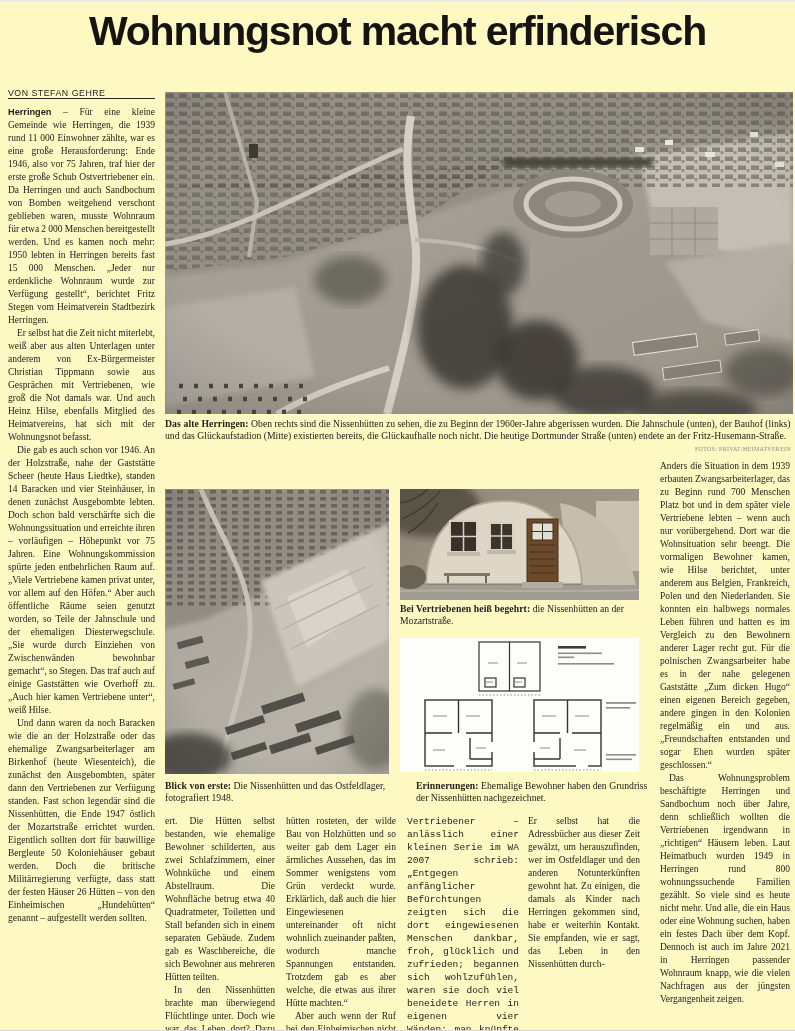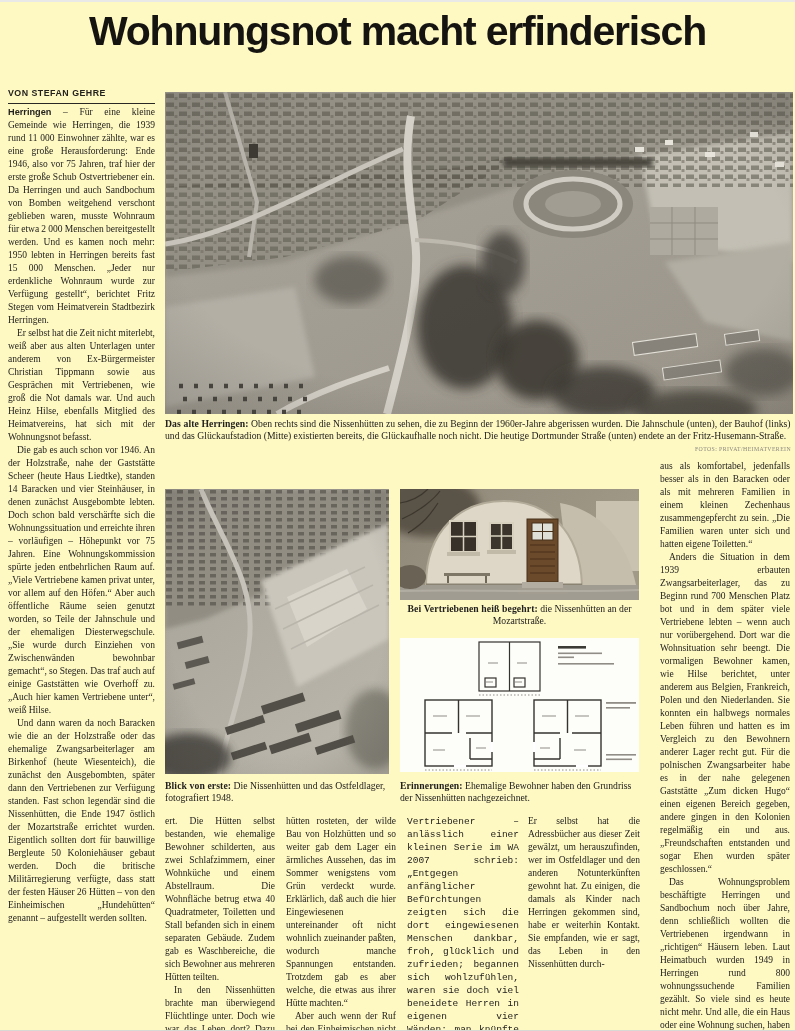--- a/index.html
+++ b/index.html
@@ -15,23 +15,23 @@
     font-size:41px;letter-spacing:-1.2px;color:#161411;
   }
   .subheadline{
     position:absolute;left:0;right:0;top:60px;text-align:center;
     font-family:"Liberation Sans", sans-serif;font-weight:bold;
     font-size:16.5px;letter-spacing:-0.2px;color:#1b1916;
   }
   
   .byline{
     position:absolute;left:8px;top:86px;width:147px;
-    font-family:"Liberation Sans", sans-serif;font-weight:bold;
+    font-family:"Liberation Sans", sans-serif;font-weight:normal;
     font-size:8.8px;letter-spacing:.5px;color:#23211d;
-    border-bottom:1.6px solid #2a2824;padding-bottom:5px;
+    border-bottom:1.6px solid #2a2824;
   }
   
   .textcol{
     position:absolute;overflow:hidden;
     font-size:9.5px;line-height:13px;text-align:justify;
     hyphens:auto;-webkit-hyphens:auto;word-spacing:-0.2px;color:#24221e;
   }
   .textcol p{margin:0;}
   .col1{left:8px;top:104px;width:147px;height:924px;}
   .colA{left:165px;top:813px;width:110px;height:216px;}
@@ -49,22 +49,22 @@
   .fig-hut{left:400px;top:487px;}
   .fig-plan{left:400px;top:636px;background:#fdfdfa;}
   
   .caption{
     position:absolute;font-family:Liberation Serif, serif;
     font-size:9.7px;line-height:12.4px;color:#23211e;
   }
   .caption b{letter-spacing:.1px;}
   .cap-main{left:165px;top:416px;width:628px;}
   .cap-aerial{left:165px;top:778px;width:224px;}
-  .cap-hut{left:400px;top:601px;width:239px;text-align:center;}
-  .cap-plan{left:400px;top:778px;width:239px;}
+  .cap-hut{left:400px;top:601px;width:239px;}
+  .cap-plan{left:416px;top:778px;width:239px;}
   .credit{
     position:absolute;right:2px;top:25px;
     font-size:5.8px;letter-spacing:.4px;color:#8a867c;font-weight:normal;
   }
   .scan-edge{position:absolute;left:0;right:0;bottom:0;height:3px;background:#d9d8d4;}
 </style>
 </head>
 <body>
 
 <div class="page">
@@ -330,20 +330,19 @@
         <p class="para">Eine dauerhafte Lösung waren sie und andere Notunter-</p>
       </div>
   </div>
   <div class="textcol lower colD">
     <div class="plist">
         <p class="para">Er selbst hat die Adressbücher aus dieser Zeit gewälzt, um herauszufinden, wer im Ostfeldlager und den anderen Notunterkünften gewohnt hat. Zu einigen, die damals als Kinder nach Herringen gekommen sind, habe er weiterhin Kontakt. Sie empfanden, wie er sagt, das Leben in den Nissenhütten durch-</p>
       </div>
   </div>
   <div class="textcol lower colE">
     <div class="plist">
-        <p class="para">aus als komfortabel, jedenfalls besser als in den Baracken oder als mit mehreren Familien in einem kleinen Zechenhaus zusammengepfercht zu sein. „Die Familien waren unter sich und hatten eigene Toiletten.“</p>
         <p class="para">Anders die Situation in dem 1939 erbauten Zwangsarbeiterlager, das zu Beginn rund 700 Menschen Platz bot und in dem später viele Vertriebene lebten – wenn auch nur vorübergehend. Dort war die Wohnsituation sehr beengt. Die vormaligen Bewohner kamen, wie Hilse berichtet, unter anderem aus Belgien, Frankreich, Polen und den Niederlanden. Sie konnten ein halbwegs normales Leben führen und hatten es im Vergleich zu den Bewohnern anderer Lager recht gut. Für die polnischen Zwangsarbeiter habe es in der nahe gelegenen Gaststätte „Zum dicken Hugo“ einen eigenen Bereich gegeben, andere gingen in den Kolonien regelmäßig ein und aus. „Freundschaften entstanden und sogar Ehen wurden später geschlossen.“</p>
         <p class="para">Das Wohnungsproblem beschäftigte Herringen und Sandbochum noch über Jahre, denn schließlich wollten die Vertriebenen irgendwann in „richtigen“ Häusern leben. Laut Heimatbuch wurden 1949 in Herringen rund 800 wohnungssuchende Familien gezählt. So viele sind es heute nicht mehr. Und alle, die ein Haus oder eine Wohnung suchen, haben ein festes Dach über dem Kopf. Dennoch ist auch im Jahre 2021 in Herringen passender Wohnraum knapp, wie die vielen Nachfragen aus der jüngsten Vergangenheit zeigen.</p>
       </div>
   </div>
 
   <div class="scan-edge"></div>
 </div>
 
 </body></html>

